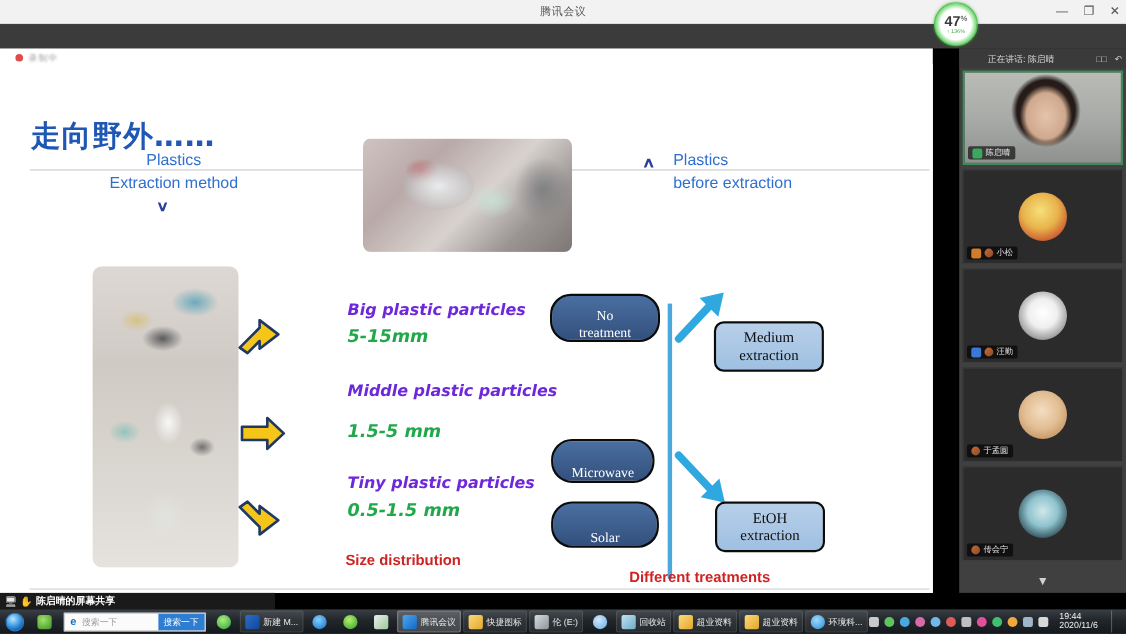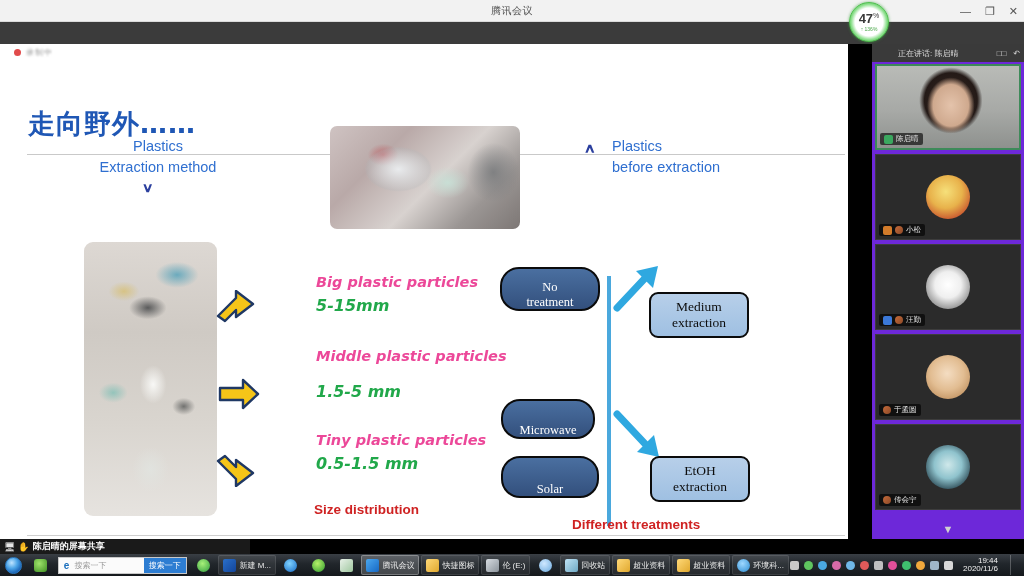--- a/index.html
+++ b/index.html
@@ -123,21 +123,21 @@
       linear-gradient(180deg, #ddd8d3 0%, #cfcac4 33%, #d9d5cf 66%, #e6e3df 100%);
     filter: blur(.45px);
   }
 
   
   .gold-arrow { position: absolute; width: 42px; height: 34px; }
 
   
   .mid { position: absolute; left: 316px; }
   .m-head {
-    font-size: 14.5px; font-weight: bold; font-style: italic; color: #ec4899;
+    font-size: 14.5px; font-weight: bold; font-style: italic; color: #6d28d9;
     font-family: "DejaVu Sans", sans-serif;
   }
   .m-size {
     font-size: 16px; font-weight: bold; font-style: italic; color: #21a84a;
     font-family: "DejaVu Sans", sans-serif;
   }
   .size-dist {
     position: absolute; left: 314px; top: 444px;
     font-size: 13.5px; font-weight: bold; color: #cf2222;
   }
@@ -180,21 +180,21 @@
   
   .edge-handle {
     position: absolute; left: 862px; top: 276px; width: 11px; height: 26px;
     background: #9a9a9a; border-radius: 2px;
     color: #ddd; font-size: 8px; display: flex; align-items: center; justify-content: center;
   }
 
   
   .panel {
     position: absolute; left: 872px; top: 44px; width: 152px; height: 495px;
-    background: #6d28d9;
+    background: #404040;
   }
   .speakbar {
     position: absolute; left: 0; top: 0; width: 152px; height: 18px;
     background: #3a3a3a; display: flex; align-items: center;
   }
   .speakbar .sp-text {
     font-size: 8px; color: #d8d8d8; margin-left: 26px; white-space: nowrap;
   }
   .speakbar .sp-icons {
     position: absolute; right: 4px; top: 0; height: 18px;
@@ -292,21 +292,21 @@
   .searchbox .sb-go {
     background: #2d7dd2; color: #fff; font-size: 8px;
     padding: 0 5px; height: 100%; display: flex; align-items: center;
   }
   .tray {
     margin-left: auto; display: flex; align-items: center; gap: 5px;
     padding-right: 4px; height: 22px;
   }
   .tray .ti { width: 9px; height: 9px; border-radius: 50%; }
   .clock {
-    text-align: right; line-height: 1.05; color: #f0f0f0;
+    text-align: left; line-height: 1.05; color: #f0f0f0;
     font-size: 8px; padding: 0 5px;
   }
   .showdesk {
     width: 10px; height: 20px; border-left: 1px solid rgba(255,255,255,.25);
     margin-left: 2px;
   }
 </style>
 </head>
 <body>
 

